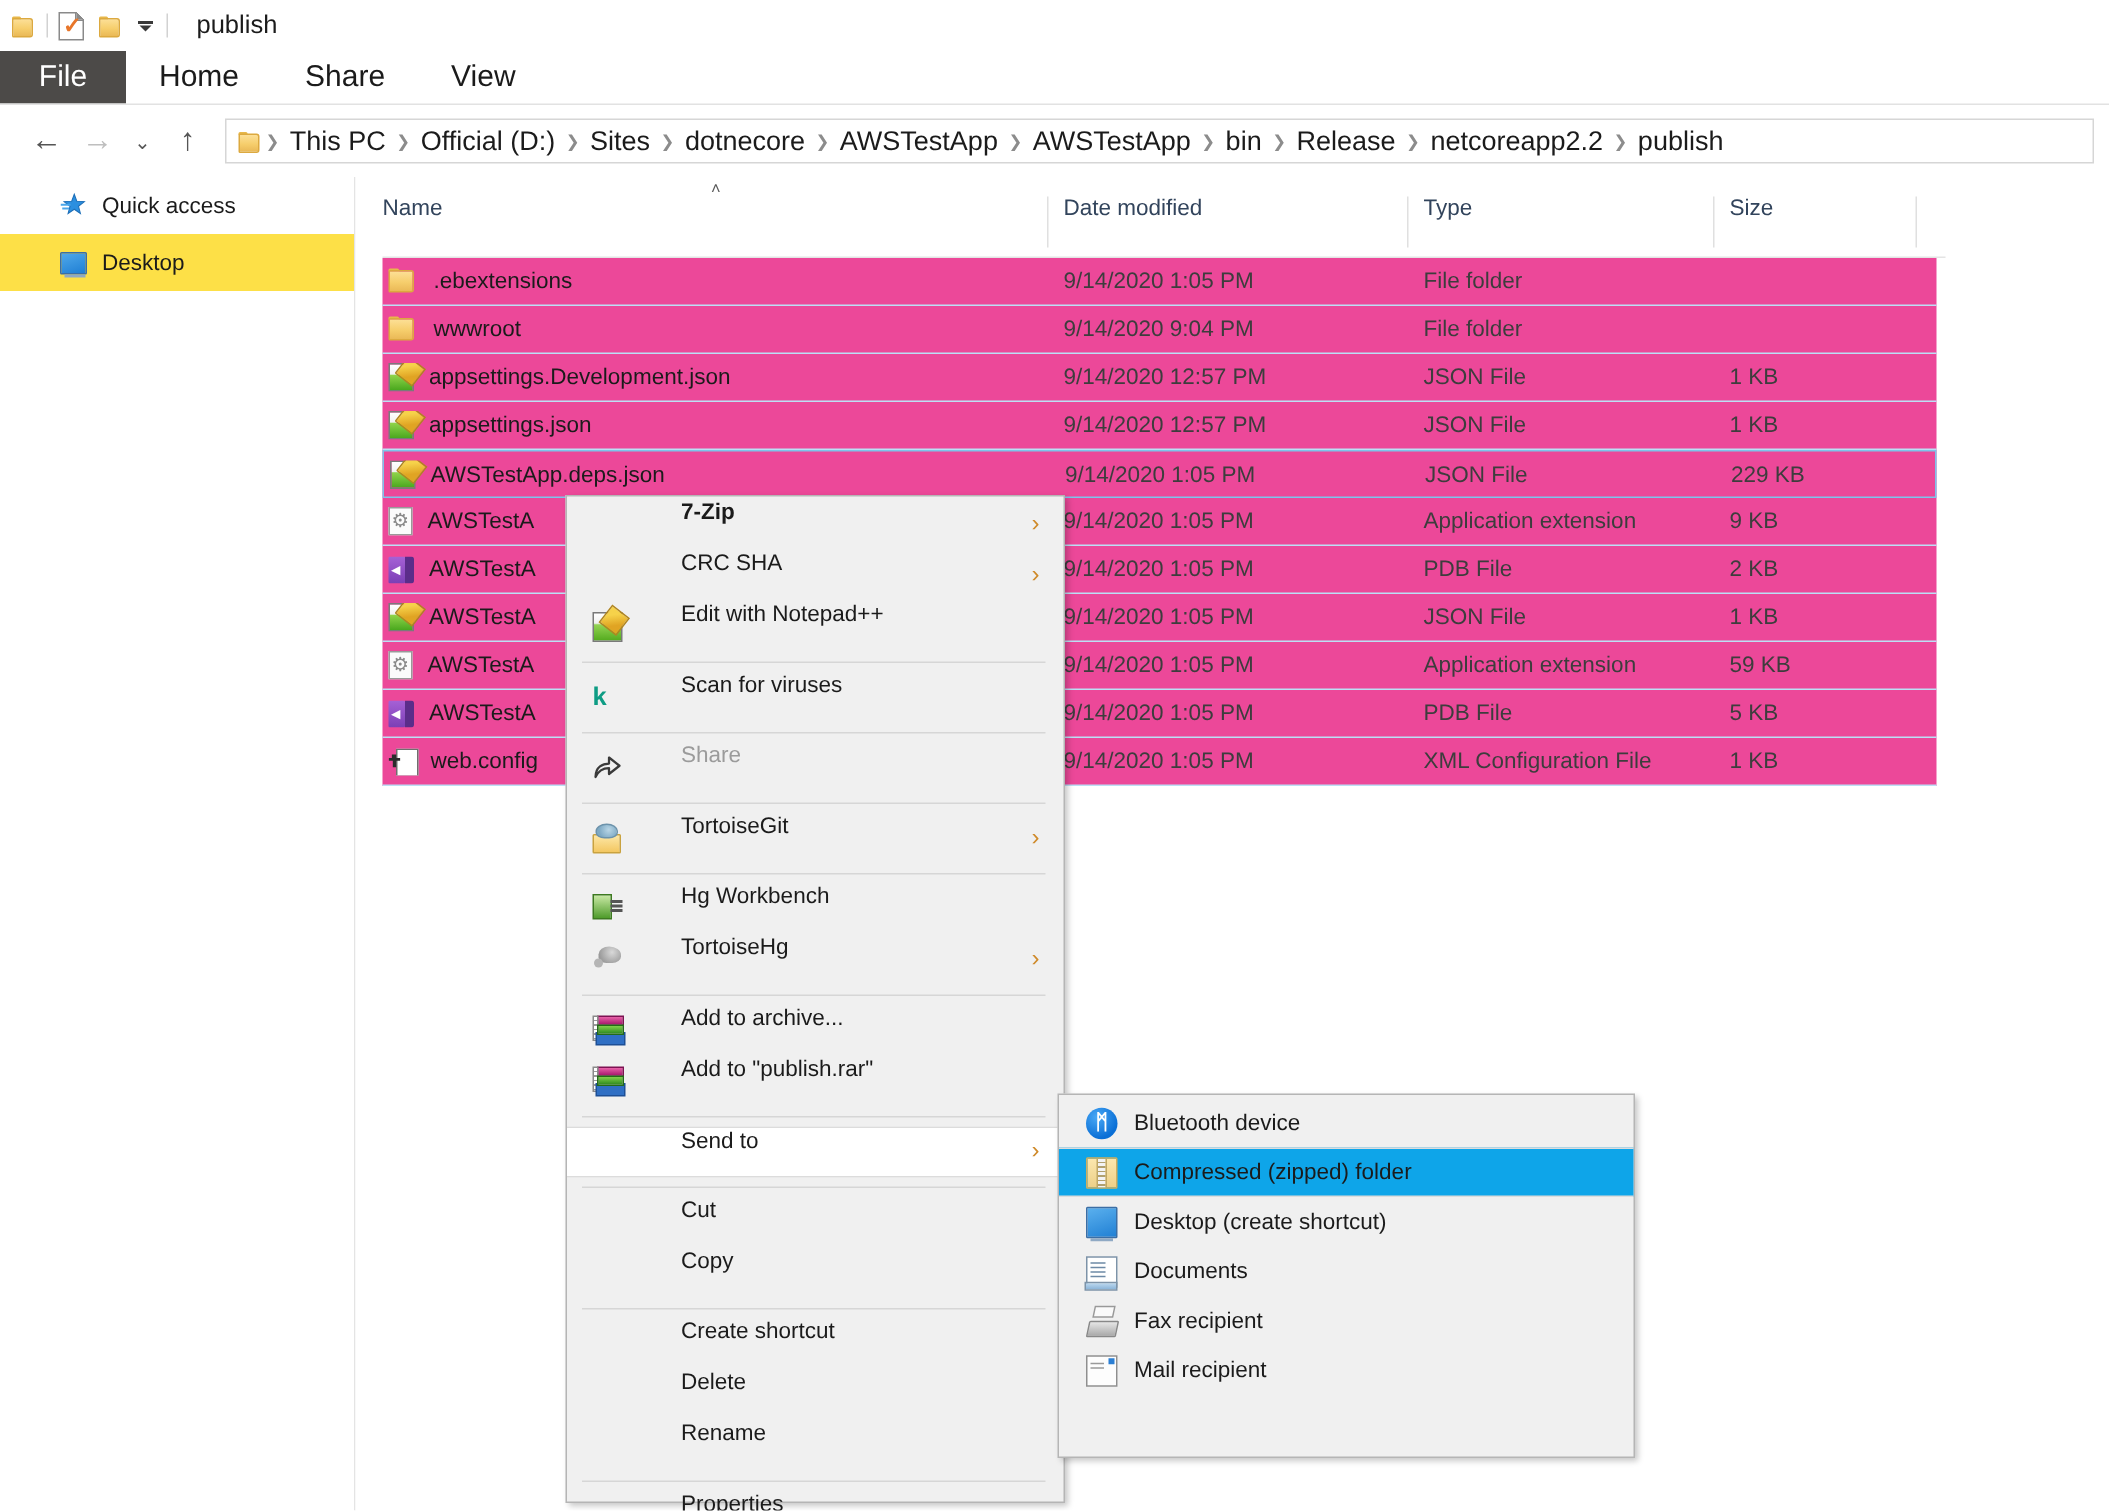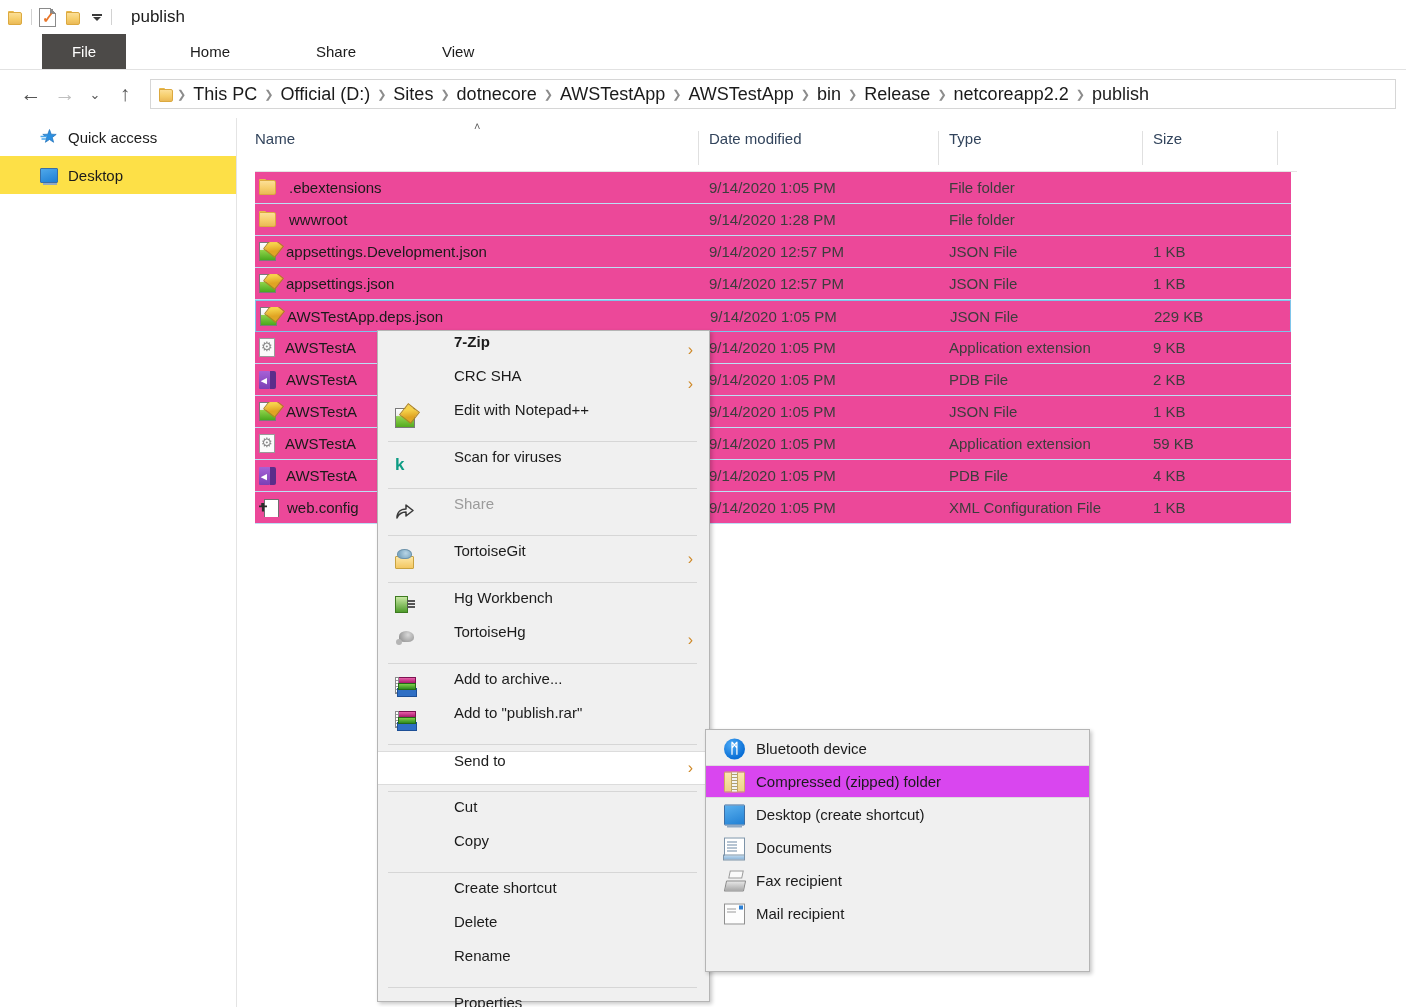--- a/index.html
+++ b/index.html
@@ -64,21 +64,21 @@
     font-size: 17px; color: #1b1b1b; margin-left: 12px; white-space: nowrap;
   }
 
   
   #ribbon {
     position: absolute; left: 0; top: 34px; width: 1406px; height: 35px;
     display: flex; align-items: stretch;
   }
   .rb-tab {
     display: flex; align-items: center; justify-content: center;
-    font-size: 15px; color: #1b1b1b; padding: 0 22px; cursor: default; margin-left: 42px;
+    font-size: 20px; color: #1b1b1b; padding: 0 22px; cursor: default;
   }
   .rb-tab.file {
     background: #4c4a48; color: #ffffff; width: 84px; padding: 0;
   }
   #ribbon-underline {
     position: absolute; left: 0; top: 69px; width: 1406px; height: 1px; background: #e2e2e2;
   }
 
   
   #addressrow {
@@ -331,21 +331,21 @@
     position: absolute; left: 705px; top: 729px; width: 385px; height: 243px;
     background: #f0f0f0; border: 1px solid #b5b5b5;
     box-shadow: 2px 2px 4px rgba(0,0,0,0.22);
     padding: 2px 0;
   }
   .smi {
     height: 33px; display: flex; align-items: center;
     font-size: 15px; color: #1b1b1b; position: relative;
     padding-left: 50px;
   }
-  .smi.hover { background: #d946ef; border-top: 1px solid #dcdcdc; border-bottom: 1px solid #dcdcdc; }
+  .smi.hover { background: #0ea5e9; border-top: 1px solid #dcdcdc; border-bottom: 1px solid #dcdcdc; }
   .smi .micon {
     position: absolute; left: 18px; top: 50%; transform: translateY(-50%);
     width: 21px; height: 21px;
   }
   .sic-bt {
     width: 19px; height: 19px; border-radius: 50%;
     background: radial-gradient(circle at 35% 30%, #49a8f5 0%, #0a6fd6 70%);
     position: relative;
   }
   .sic-bt::after {
@@ -524,21 +524,21 @@
       <div class="cell-date">9/14/2020 1:05 PM</div>
       <div class="cell-type">File folder</div>
       <div class="cell-size"></div>
     </div>
 
     <div class="row">
       <div class="cell-name">
         <span class="ficon ic-folder"><span class="folder-glyph"></span></span>
         <span class="fname">wwwroot</span>
       </div>
-      <div class="cell-date">9/14/2020 1:28 PM</div>
+      <div class="cell-date">9/14/2020 9:04 PM</div>
       <div class="cell-type">File folder</div>
       <div class="cell-size"></div>
     </div>
 
     <div class="row">
       <div class="cell-name">
         <span class="ficon ic-json"></span>
         <span class="fname">appsettings.Development.json</span>
       </div>
       <div class="cell-date">9/14/2020 12:57 PM</div>
@@ -610,21 +610,21 @@
 
     <div class="row">
       <div class="cell-name">
         <span class="ficon ic-pdb">
             <span class="vsmark">◂</span>
           </span>
         <span class="fname">AWSTestA</span>
       </div>
       <div class="cell-date">9/14/2020 1:05 PM</div>
       <div class="cell-type">PDB File</div>
-      <div class="cell-size">4 KB</div>
+      <div class="cell-size">5 KB</div>
     </div>
 
     <div class="row">
       <div class="cell-name">
         <span class="ficon ic-xml"></span>
         <span class="fname">web.config</span>
       </div>
       <div class="cell-date">9/14/2020 1:05 PM</div>
       <div class="cell-type">XML Configuration File</div>
       <div class="cell-size">1 KB</div>

